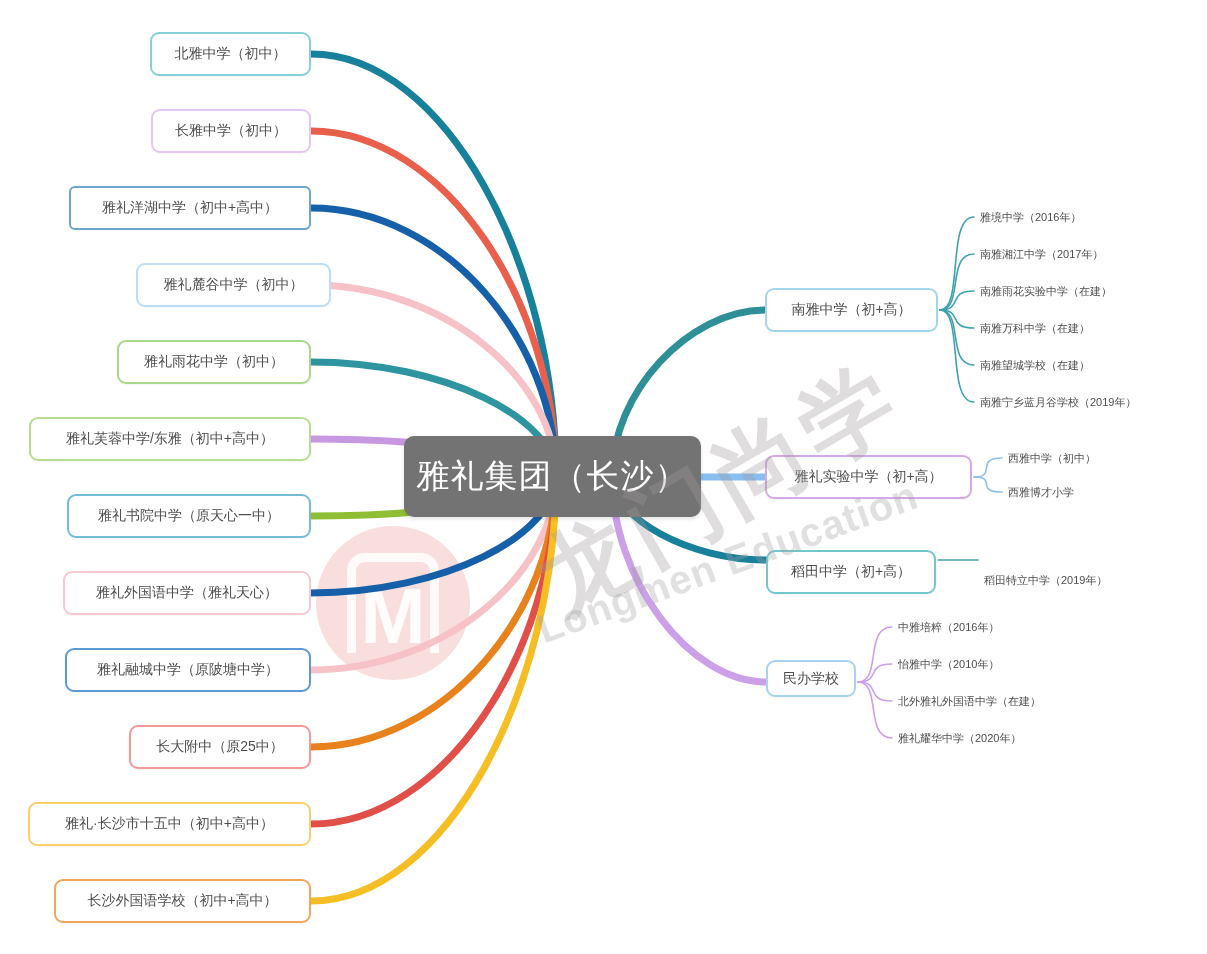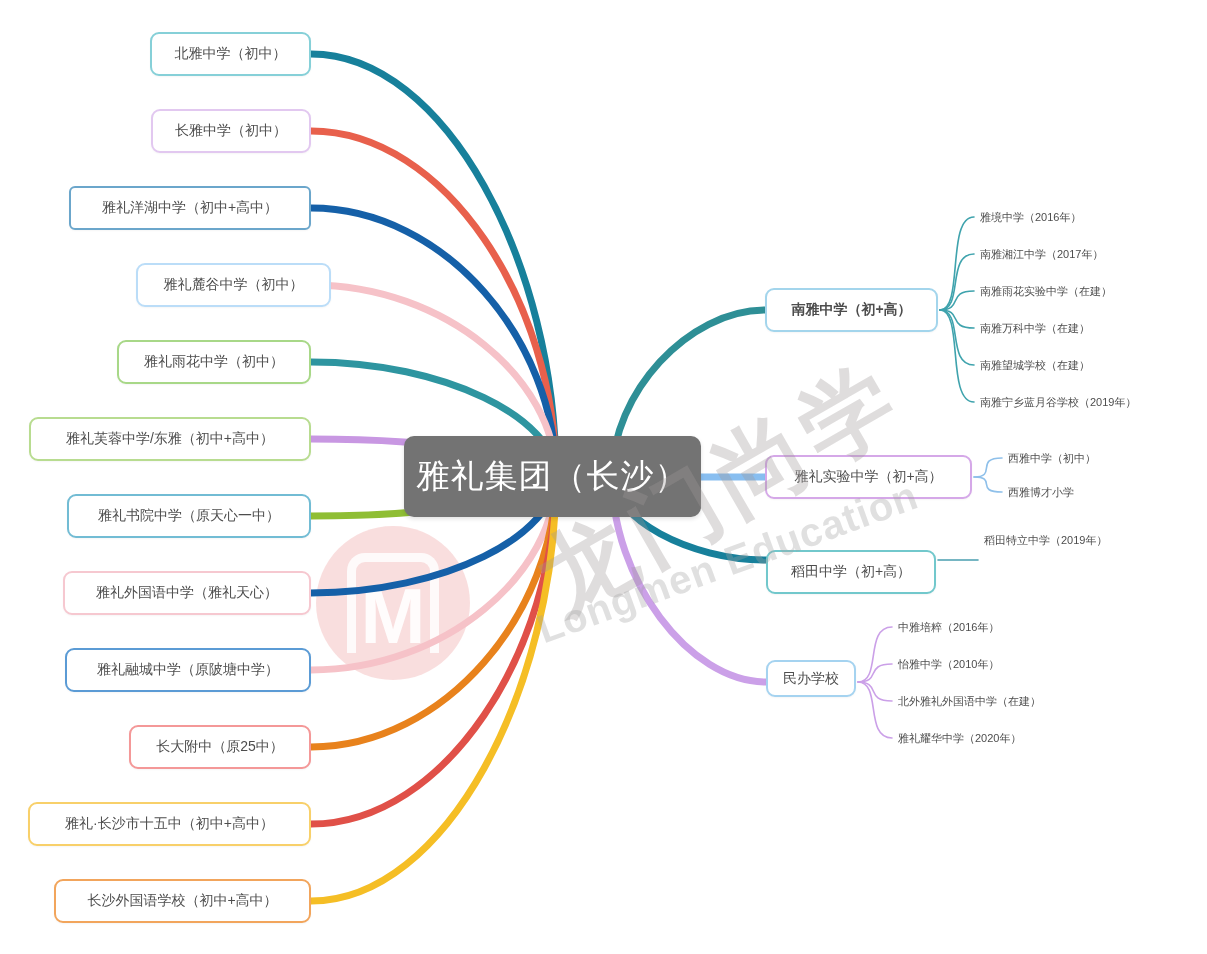--- a/index.html
+++ b/index.html
@@ -94,32 +94,32 @@
       <div class="node" style="left: 69px; top: 186px; width: 242px; height: 44px; border-color: rgb(107, 166, 203); border-radius: 6px;">雅礼洋湖中学（初中+高中）</div>
       <div class="node" style="left: 116px; top: 263px; width: 195px; height: 44px; border-color: rgb(187, 221, 248); margin-left: 20px;">雅礼麓谷中学（初中）</div>
       <div class="node" style="left: 117px; top: 340px; width: 194px; height: 44px; border-color: rgb(168, 216, 136);">雅礼雨花中学（初中）</div>
       <div class="node" style="left: 29px; top: 417px; width: 282px; height: 44px; border-color: rgb(184, 220, 144);">雅礼芙蓉中学/东雅（初中+高中）</div>
       <div class="node" style="left: 67px; top: 494px; width: 244px; height: 44px; border-color: rgb(114, 188, 212);">雅礼书院中学（原天心一中）</div>
       <div class="node" style="left: 63px; top: 571px; width: 248px; height: 44px; border-color: rgb(246, 200, 208);">雅礼外国语中学（雅礼天心）</div>
       <div class="node" style="left: 65px; top: 648px; width: 246px; height: 44px; border-color: rgb(91, 155, 213);">雅礼融城中学（原陂塘中学）</div>
       <div class="node" style="left: 129px; top: 725px; width: 182px; height: 44px; border-color: rgb(244, 152, 152);">长大附中（原25中）</div>
       <div class="node" style="left: 28px; top: 802px; width: 283px; height: 44px; border-color: rgb(248, 208, 106);">雅礼·长沙市十五中（初中+高中）</div>
       <div class="node" style="left: 54px; top: 879px; width: 257px; height: 44px; border-color: rgb(242, 165, 92);">长沙外国语学校（初中+高中）</div>
-      <div class="node" style="left: 765px; top: 288px; width: 173px; height: 44px; border-color: rgb(163, 213, 236); font-weight: bold;">南雅中学（初+高）</div>
+      <div class="node" style="left: 765px; top: 288px; width: 173px; height: 44px; border-color: rgb(163, 213, 236);">南雅中学（初+高）</div>
       <div class="child-label" style="left: 980px; top: 217px;">雅境中学（2016年）</div>
       <div class="child-label" style="left: 980px; top: 254px;">南雅湘江中学（2017年）</div>
       <div class="child-label" style="left: 980px; top: 291px;">南雅雨花实验中学（在建）</div>
       <div class="child-label" style="left: 980px; top: 328px;">南雅万科中学（在建）</div>
       <div class="child-label" style="left: 980px; top: 365px;">南雅望城学校（在建）</div>
       <div class="child-label" style="left: 980px; top: 402px;">南雅宁乡蓝月谷学校（2019年）</div>
       <div class="node" style="left: 765px; top: 455px; width: 207px; height: 44px; border-color: rgb(213, 168, 232);">雅礼实验中学（初+高）</div>
       <div class="child-label" style="left: 1008px; top: 458px;">西雅中学（初中）</div>
       <div class="child-label" style="left: 1008px; top: 492px;">西雅博才小学</div>
       <div class="node" style="left: 766px; top: 550px; width: 170px; height: 44px; border-color: rgb(114, 200, 204);">稻田中学（初+高）</div>
-      <div class="child-label" style="left: 984px; top: 540px;">稻田特立中学（2019年）</div>
+      <div class="child-label" style="left: 984px; top: 580px;">稻田特立中学（2019年）</div>
       <div class="node" style="left: 766px; top: 660px; width: 90px; height: 37px; border-color: rgb(165, 211, 240);">民办学校</div>
       <div class="child-label" style="left: 898px; top: 627px;">中雅培粹（2016年）</div>
       <div class="child-label" style="left: 898px; top: 664px;">怡雅中学（2010年）</div>
       <div class="child-label" style="left: 898px; top: 701px;">北外雅礼外国语中学（在建）</div>
       <div class="child-label" style="left: 898px; top: 738px;">雅礼耀华中学（2020年）</div>
     </div>
 
   <div class="node root-node" id="rootNode" style="left: 390px; top: 436px; width: 297px; height: 81px; background: #737373; color: rgb(255, 255, 255); margin-left: 14px;">雅礼集团（长沙）</div>
 
   <div class="wm-text wm-cn">龙门尚学</div>

